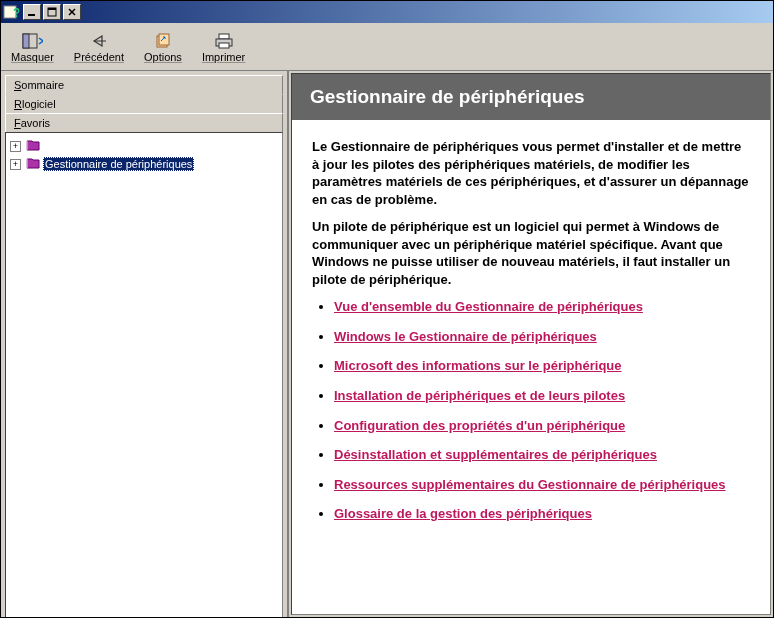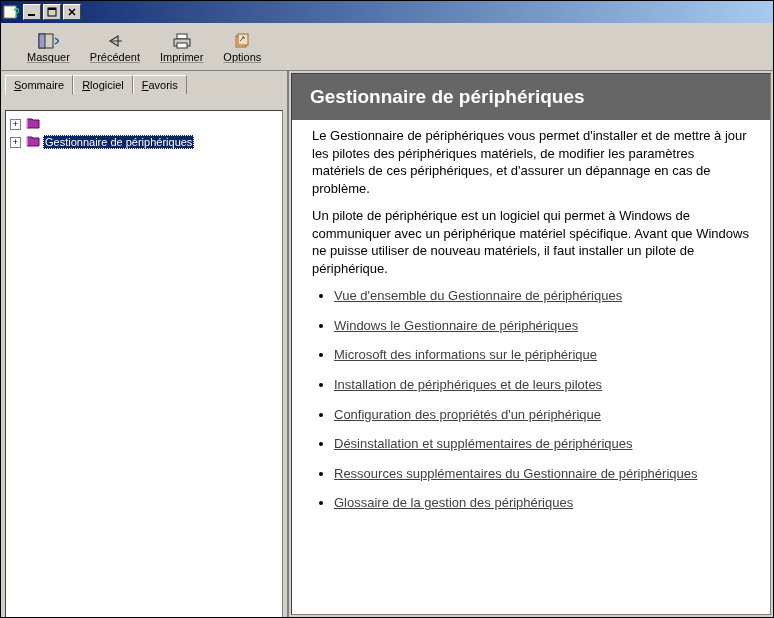--- a/index.html
+++ b/index.html
@@ -40,21 +40,21 @@
   font-size: 10px;
   font-weight: bold;
   color: #000;
   cursor: pointer;
 }
 .toolbar {
   height: 48px;
   background: #d4d0c8;
   border-bottom: 1px solid #808080;
   display: flex;
-  padding: 2px 16px;
+  padding: 2px 0;
 }
 .tool-btn {
   display: flex;
   flex-direction: column;
   align-items: center;
   justify-content: center;
   padding: 2px 10px;
   cursor: pointer;
   font-size: 11px;
 }
@@ -66,21 +66,22 @@
 }
 .nav-pane {
   width: 288px;
   background: #d4d0c8;
   padding: 4px;
   border-right: 2px solid #808080;
 }
 .tabs {
   display: flex;
   position: relative;
-  margin-bottom: 16px;
+  margin-bottom: 0;
+  flex-direction: column;
 }
 .tab {
   padding: 3px 8px;
   font-size: 11px;
   border: 1px solid #808080;
   border-top-color: #fff;
   border-left-color: #fff;
   border-bottom: none;
   background: #d4d0c8;
   cursor: pointer;
@@ -140,29 +141,30 @@
 }
 .content-header {
   background: #666;
   color: #fff;
   padding: 12px 18px;
   font-family: Verdana, Arial, sans-serif;
   font-size: 19px;
   font-weight: bold;
 }
 .content-body {
-  padding: 7px 20px;
+  padding: 18px 20px;
   font-family: Arial, sans-serif;
   font-size: 13px;
   line-height: 1.35;
+  font-weight: bold;
 }
 .content-body p { margin-bottom: 10px; }
 .content-body ul { list-style: disc; padding-left: 22px; }
 .content-body li { margin-bottom: 12px; }
-.content-body a { color: #404040; text-decoration: underline; cursor: pointer; }
+.content-body a { color: #be185d; text-decoration: underline; cursor: pointer; }
 </style>
 </head>
 <body>
 
 <div class="titlebar">
   <span class="titlebar-icon">
     <svg width="16" height="16" viewBox="0 0 16 16">
       <rect x="1" y="2" width="12" height="12" fill="#fffde6" stroke="#888"></rect>
       <text x="10" y="13" font-size="12" font-weight="bold" fill="#2c7" font-family="Arial">?</text>
     </svg>
@@ -204,36 +206,36 @@
       <svg width="22" height="18" viewBox="0 0 22 18">
         <path d="M 14 4 L 6 9 L 14 14 Z" fill="none" stroke="#333" stroke-width="1.2"></path>
         <line x1="6" y1="9" x2="18" y2="9" stroke="#333"></line>
       </svg>
     </span>
     <span class="tool-label">Précédent</span>
   </div>
   <div class="tool-btn">
     <span class="tool-icon">
       <svg width="22" height="18" viewBox="0 0 22 18">
+        <rect x="5" y="4" width="10" height="11" fill="#fc9" stroke="#963"></rect>
+        <rect x="7" y="2" width="10" height="11" fill="#fda" stroke="#963"></rect>
+        <path d="M 9 9 L 13 5 M 13 5 L 11 5 M 13 5 L 13 7" stroke="#06c" stroke-width="1" fill="none"></path>
+      </svg>
+    </span>
+    <span class="tool-label">Options</span>
+  </div>
+  <div class="tool-btn">
+    <span class="tool-icon">
+      <svg width="22" height="18" viewBox="0 0 22 18">
         <rect x="6" y="2" width="10" height="5" fill="#fff" stroke="#333"></rect>
         <rect x="3" y="7" width="16" height="7" fill="#ccc" stroke="#333"></rect>
         <rect x="6" y="11" width="10" height="5" fill="#fff" stroke="#333"></rect>
       </svg>
     </span>
     <span class="tool-label">Imprimer</span>
-  </div>
-  <div class="tool-btn">
-    <span class="tool-icon">
-      <svg width="22" height="18" viewBox="0 0 22 18">
-        <rect x="5" y="4" width="10" height="11" fill="#fc9" stroke="#963"></rect>
-        <rect x="7" y="2" width="10" height="11" fill="#fda" stroke="#963"></rect>
-        <path d="M 9 9 L 13 5 M 13 5 L 11 5 M 13 5 L 13 7" stroke="#06c" stroke-width="1" fill="none"></path>
-      </svg>
-    </span>
-    <span class="tool-label">Options</span>
   </div>
 </div>
 
 <div class="main">
   <div class="nav-pane">
     <div class="tabs">
       <div class="tab active"><span class="tab-u">S</span><span>ommaire</span></div>
       <div class="tab"><span class="tab-u">R</span><span>logiciel</span></div>
       <div class="tab"><span class="tab-u">F</span><span>avoris</span></div>
     </div>

